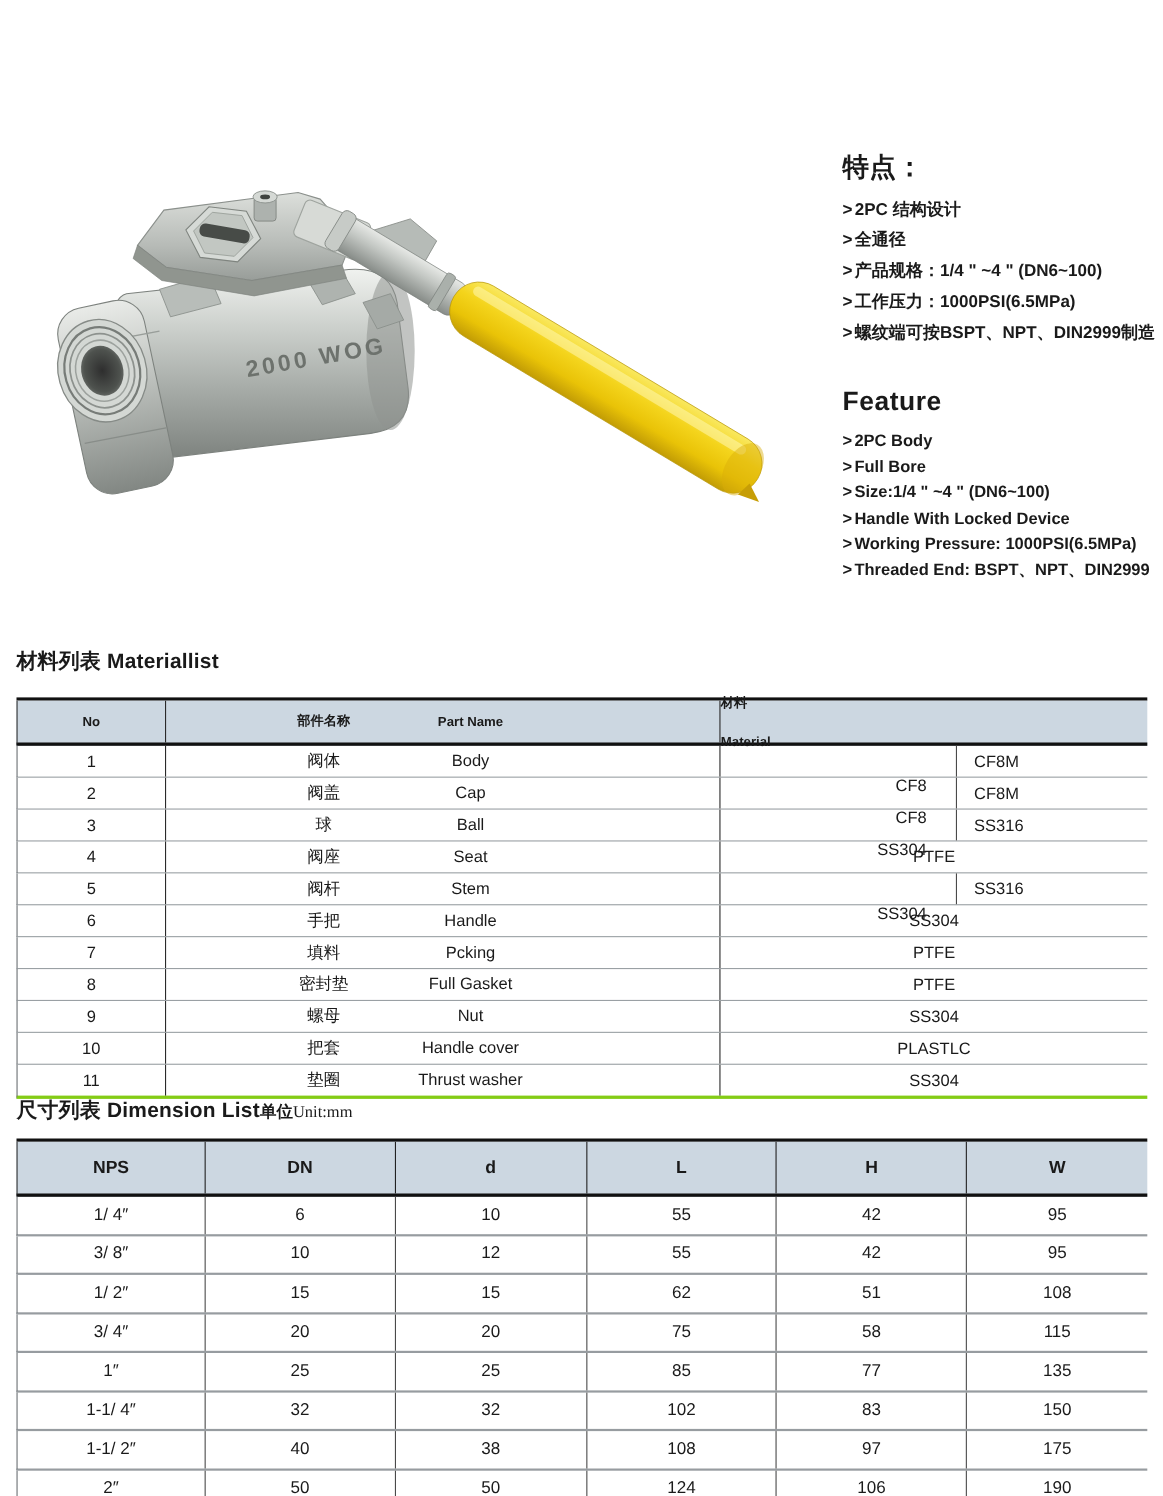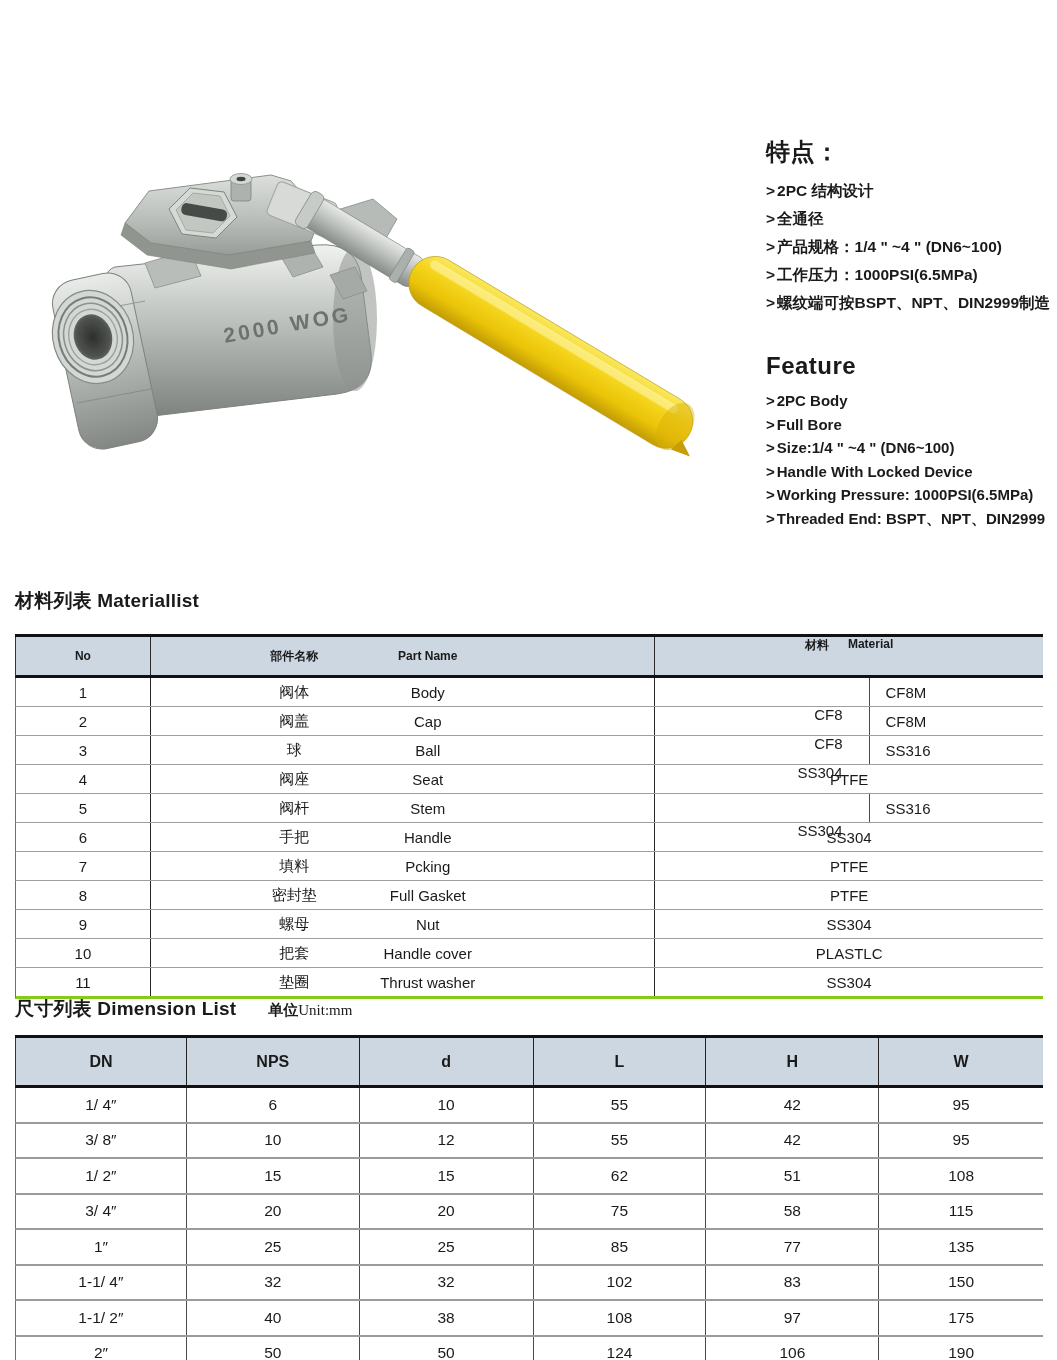--- a/index.html
+++ b/index.html
@@ -33,29 +33,29 @@
   .material-section .sec-head{margin-bottom:20px;}
   .m-thead{height:38px;font-size:12px;}
   .mrow{display:flex;align-items:stretch;height:28px;border-bottom:1.5px solid #9aa0a4;
         border-left:1px solid #6a6f73;font-size:15px;}
   .mrow.last{border-bottom:3px solid #84cc16;}
   .c-no{width:13.13%;justify-content:center;border-right:1.5px solid #2a2a2a;}
   .c-pn{width:49.12%;position:relative;border-right:1.5px solid #2a2a2a;}
   .pn-cn{position:absolute;left:28.5%;top:50%;transform:translate(-50%,-50%);white-space:nowrap;}
   .pn-en{position:absolute;left:55%;top:50%;transform:translate(-50%,-50%);white-space:nowrap;}
   .c-mat{width:37.75%;display:flex;align-items:stretch;}
-  .mat-head{justify-content:center;gap:19px;}
+  .mat-head{justify-content:center;gap:19px;flex-direction:column;}
   .mat-a{width:55%;display:flex;align-items:center;justify-content:flex-end;
          padding-right:26px;box-sizing:border-box;margin-top:36px;}
   .mat-b{width:45%;display:flex;align-items:center;border-left:1.2px solid #4a4a4a;
          padding-left:16px;box-sizing:border-box;}
   .mat-span{width:100%;display:flex;align-items:center;justify-content:center;}
   
   .dimension-section{position:absolute;left:15px;top:996px;width:1028px;}
-  .dimension-section .sec-head{margin-bottom:13px;gap:32px;}
+  .dimension-section .sec-head{margin-bottom:13px;}
   .d-thead{height:47px;font-size:16px;}
   .drow{display:flex;align-items:stretch;height:33.5px;border-bottom:2px solid #979ca0;
         border-left:1px solid #6a6f73;font-size:15.5px;}
   .drow.last{border-bottom:3px solid #1d1d1d;}
   .dcell{display:flex;align-items:center;justify-content:center;height:100%;box-sizing:border-box;}
   .dcell:nth-child(1){width:16.54%;}
   .dcell:nth-child(2){width:16.83%;border-left:1.2px solid #4a4a4a;}
   .dcell:nth-child(3){width:16.93%;border-left:1.2px solid #4a4a4a;}
   .dcell:nth-child(4){width:16.83%;border-left:1.2px solid #4a4a4a;}
   .dcell:nth-child(5){width:16.83%;border-left:1.2px solid #4a4a4a;}
@@ -354,22 +354,22 @@
 
 <div class="dimension-section">
   <div class="sec-head">
     <div class="sec-title">尺寸列表 Dimension List</div>
     <div class="unit-label">
       <span class="u-cn">单位</span><span>Unit:mm</span>
     </div>
   </div>
   <div class="tbl">
     <div class="thead d-thead">
+      <div class="dcell">NPS</div>
       <div class="dcell">DN</div>
-      <div class="dcell">NPS</div>
       <div class="dcell">d</div>
       <div class="dcell">L</div>
       <div class="dcell">H</div>
       <div class="dcell">W</div>
     </div>
     <div>
         <div class="drow">
           <div class="dcell">1/ 4″</div>
           <div class="dcell">6</div>
           <div class="dcell">10</div>

